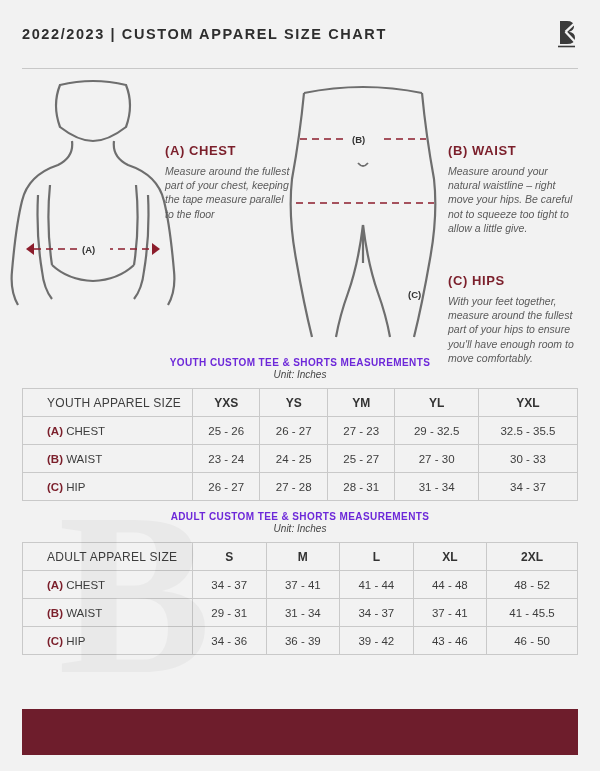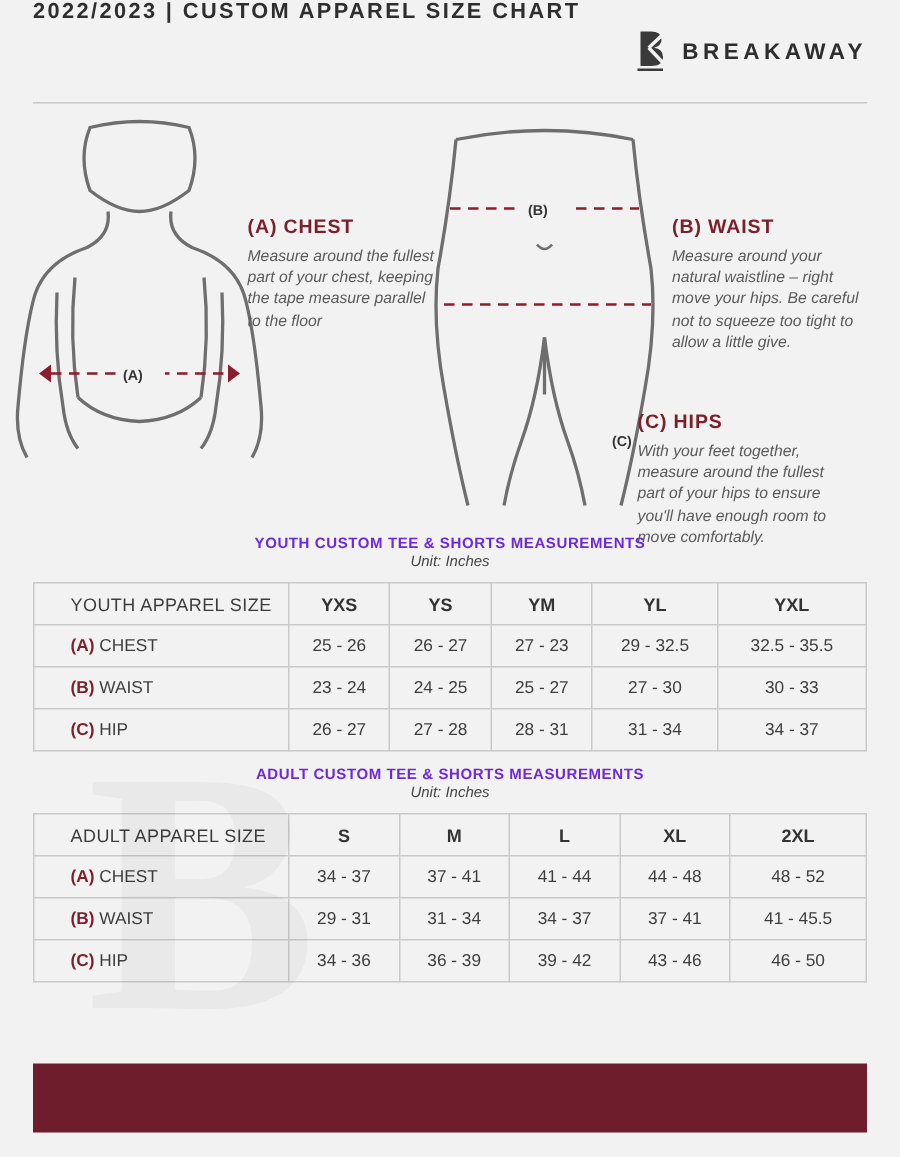--- a/index.html
+++ b/index.html
@@ -31,20 +31,21 @@
     line-height: 1;
     user-select: none;
     pointer-events: none;
   }
   
   .header {
     position: relative;
     height: 68px;
     padding: 0 22px;
     display: flex;
+    align-items: center;
     justify-content: space-between;
   }
   .header-title {
     font-size: 14.5px;
     font-weight: bold;
     letter-spacing: 1.6px;
     color: #2e2e2e;
   }
   .brand {
     display: flex;
@@ -92,21 +93,21 @@
   }
   .note p {
     margin: 0;
     font-size: 10.5px;
     line-height: 1.35;
     font-style: italic;
     color: #5a5a5a;
   }
   #note-chest { left: 165px; top: 74px; width: 128px; }
   #note-waist { left: 448px; top: 74px; width: 132px; }
-  #note-hips  { left: 425px; top: 204px; width: 135px; }
+  #note-hips  { left: 448px; top: 204px; width: 135px; }
 
   
   .section { padding: 0 22px; }
   .tbl-title {
     text-align: center;
     font-size: 10px;
     font-weight: bold;
     letter-spacing: 0.4px;
     color: #6d28d9;
     margin: 10px 0 1px 0;
@@ -174,21 +175,20 @@
   <div class="header">
     <div class="header-title">2022/2023  |  CUSTOM APPAREL SIZE CHART</div>
     <div class="brand">
       <span class="brand-mark">
         <svg width="22" height="30" viewBox="0 0 22 30">
           <path d="M4 2 L11 2 Q18 2 18 7.5 Q18 11.5 13 12.8 Q19 13.6 19 19 Q19 25 11 25 L4 25 Z" fill="#3a3a3a"></path>
           <path d="M9.5 12.8 L21 2 M9.5 12.8 L21 25" stroke="#f2f2f2" stroke-width="2.4" fill="none"></path>
           <path d="M2 27.5 L19 27.5" stroke="#3a3a3a" stroke-width="1.6"></path>
         </svg>
       </span>
-      <span class="brand-name">BREAKAWAY</span>
     </div>
   </div>
   <div class="hr-line"></div>
 
   <div class="illus">
 
     <svg class="fig-torso" width="170" height="270" viewBox="0 0 170 270">
 
       <path d="M52 10 Q85 2 118 10 Q126 30 118 52 Q100 66 85 66 Q70 66 52 52 Q44 30 52 10 Z" fill="none" stroke="#6e6e6e" stroke-width="2.2"></path>
 

